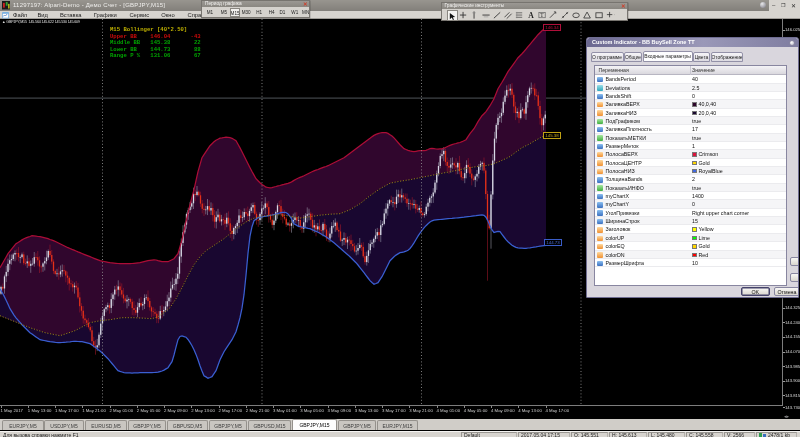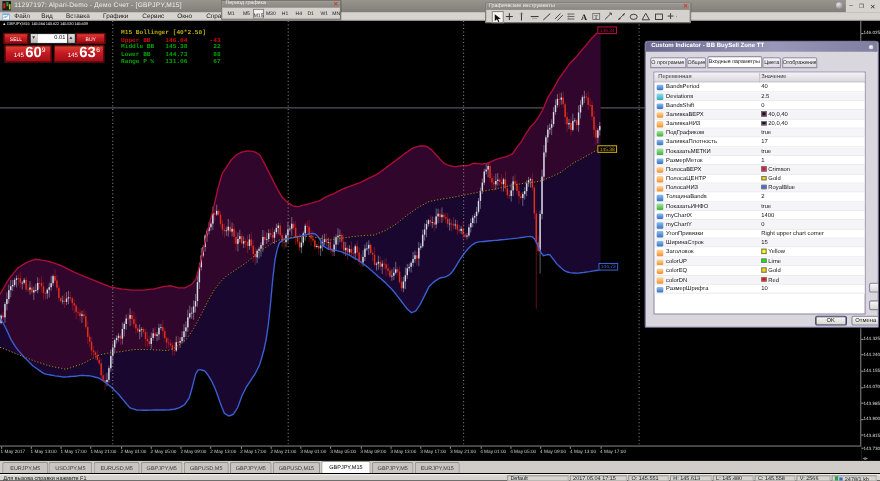--- a/index.html
+++ b/index.html
@@ -423,38 +423,20 @@
       <line x1="581" y1="0" x2="581" y2="386"></line>
     </g>
   </svg>
   <div id="quote">▲ GBPJPY,M15  145.564 145.622 145.530 145.609</div>
   <div id="info"><span style="color:#bcae00">M15 Bollinger [40*2.50]</span>
 <span style="color:#cd0a0a">Upper BB    146.04      -43</span>
 <span style="color:#00a400">Middle BB   145.38       22</span>
 <span style="color:#00a400">Lower BB    144.73       88</span>
 <span style="color:#00a400">Range P %   131.06       67</span></div>
 
-  <div id="ocp">
-    <div class="rbtn" style="left:0;top:1px;width:23px;height:9.5px;font-size:4.6px;text-align:center;line-height:9px">SELL</div>
-    <div class="rbtn" style="left:66px;top:1px;width:27px;height:9.5px;font-size:4.6px;text-align:center;line-height:9px">BUY</div>
-    <div style="position:absolute;left:23.5px;top:1px;width:42px;height:9.5px;background:#3a3a3a;border:1px solid #222"></div>
-    <div style="position:absolute;left:24.5px;top:2px;width:6px;height:7.5px;background:linear-gradient(180deg,#e8e6e2,#b8b5b0);font-size:5px;color:#333;text-align:center;line-height:7px">▾</div>
-    <div style="position:absolute;left:31px;top:2px;width:27px;height:7.5px;background:#fff;font-size:5.2px;color:#111;text-align:right;line-height:7.5px;padding-right:1.5px">0.01</div>
-    <div style="position:absolute;left:58.5px;top:2px;width:6px;height:7.5px;background:linear-gradient(180deg,#e8e6e2,#b8b5b0);font-size:5px;color:#333;text-align:center;line-height:7px">▴</div>
-    <div class="rbtn" style="left:0.5px;top:11.5px;width:43.5px;height:16.5px">
-      <span style="position:absolute;left:8px;bottom:2.5px;font-size:5.5px">145</span>
-          <span style="position:absolute;left:18.5px;bottom:1px;font-size:13.5px;font-weight:bold">60</span>
-          <span style="position:absolute;left:33.5px;top:1px;font-size:6px">9</span>
-    </div>
-    <div class="rbtn" style="left:45.5px;top:11.5px;width:46px;height:16.5px">
-      <span style="position:absolute;left:12px;bottom:2.5px;font-size:5.5px">145</span>
-          <span style="position:absolute;left:22.5px;bottom:1px;font-size:13.5px;font-weight:bold">63</span>
-          <span style="position:absolute;left:38px;top:1px;font-size:6px">6</span>
-    </div>
-  </div>
 
   <div style="position:absolute;left:543px;top:5.2px;width:18px;height:6.6px;border:0.8px solid #b00f3a;color:#c01040;background:#000;font-size:4.4px;line-height:6px;text-align:center">146.34</div>
   <div style="position:absolute;left:543px;top:112.7px;width:18px;height:6.6px;border:0.8px solid #bfa114;color:#c9ab18;background:#000;font-size:4.4px;line-height:6px;text-align:center">145.38</div>
   <div style="position:absolute;left:544px;top:219.7px;width:18px;height:6.6px;border:0.8px solid #3a5dc8;color:#4a6cd4;background:#000;font-size:4.4px;line-height:6px;text-align:center">144.73</div>
 </div>
 
 <div class="abs" id="paxis">
       <div class="pl" style="top:8.1px">146.025</div>
       <div style="position:absolute;left:0;top:10.7px;width:2px;height:1px;background:#9a9a9a"></div>
       <div class="pl" style="top:286.1px">144.325</div>

